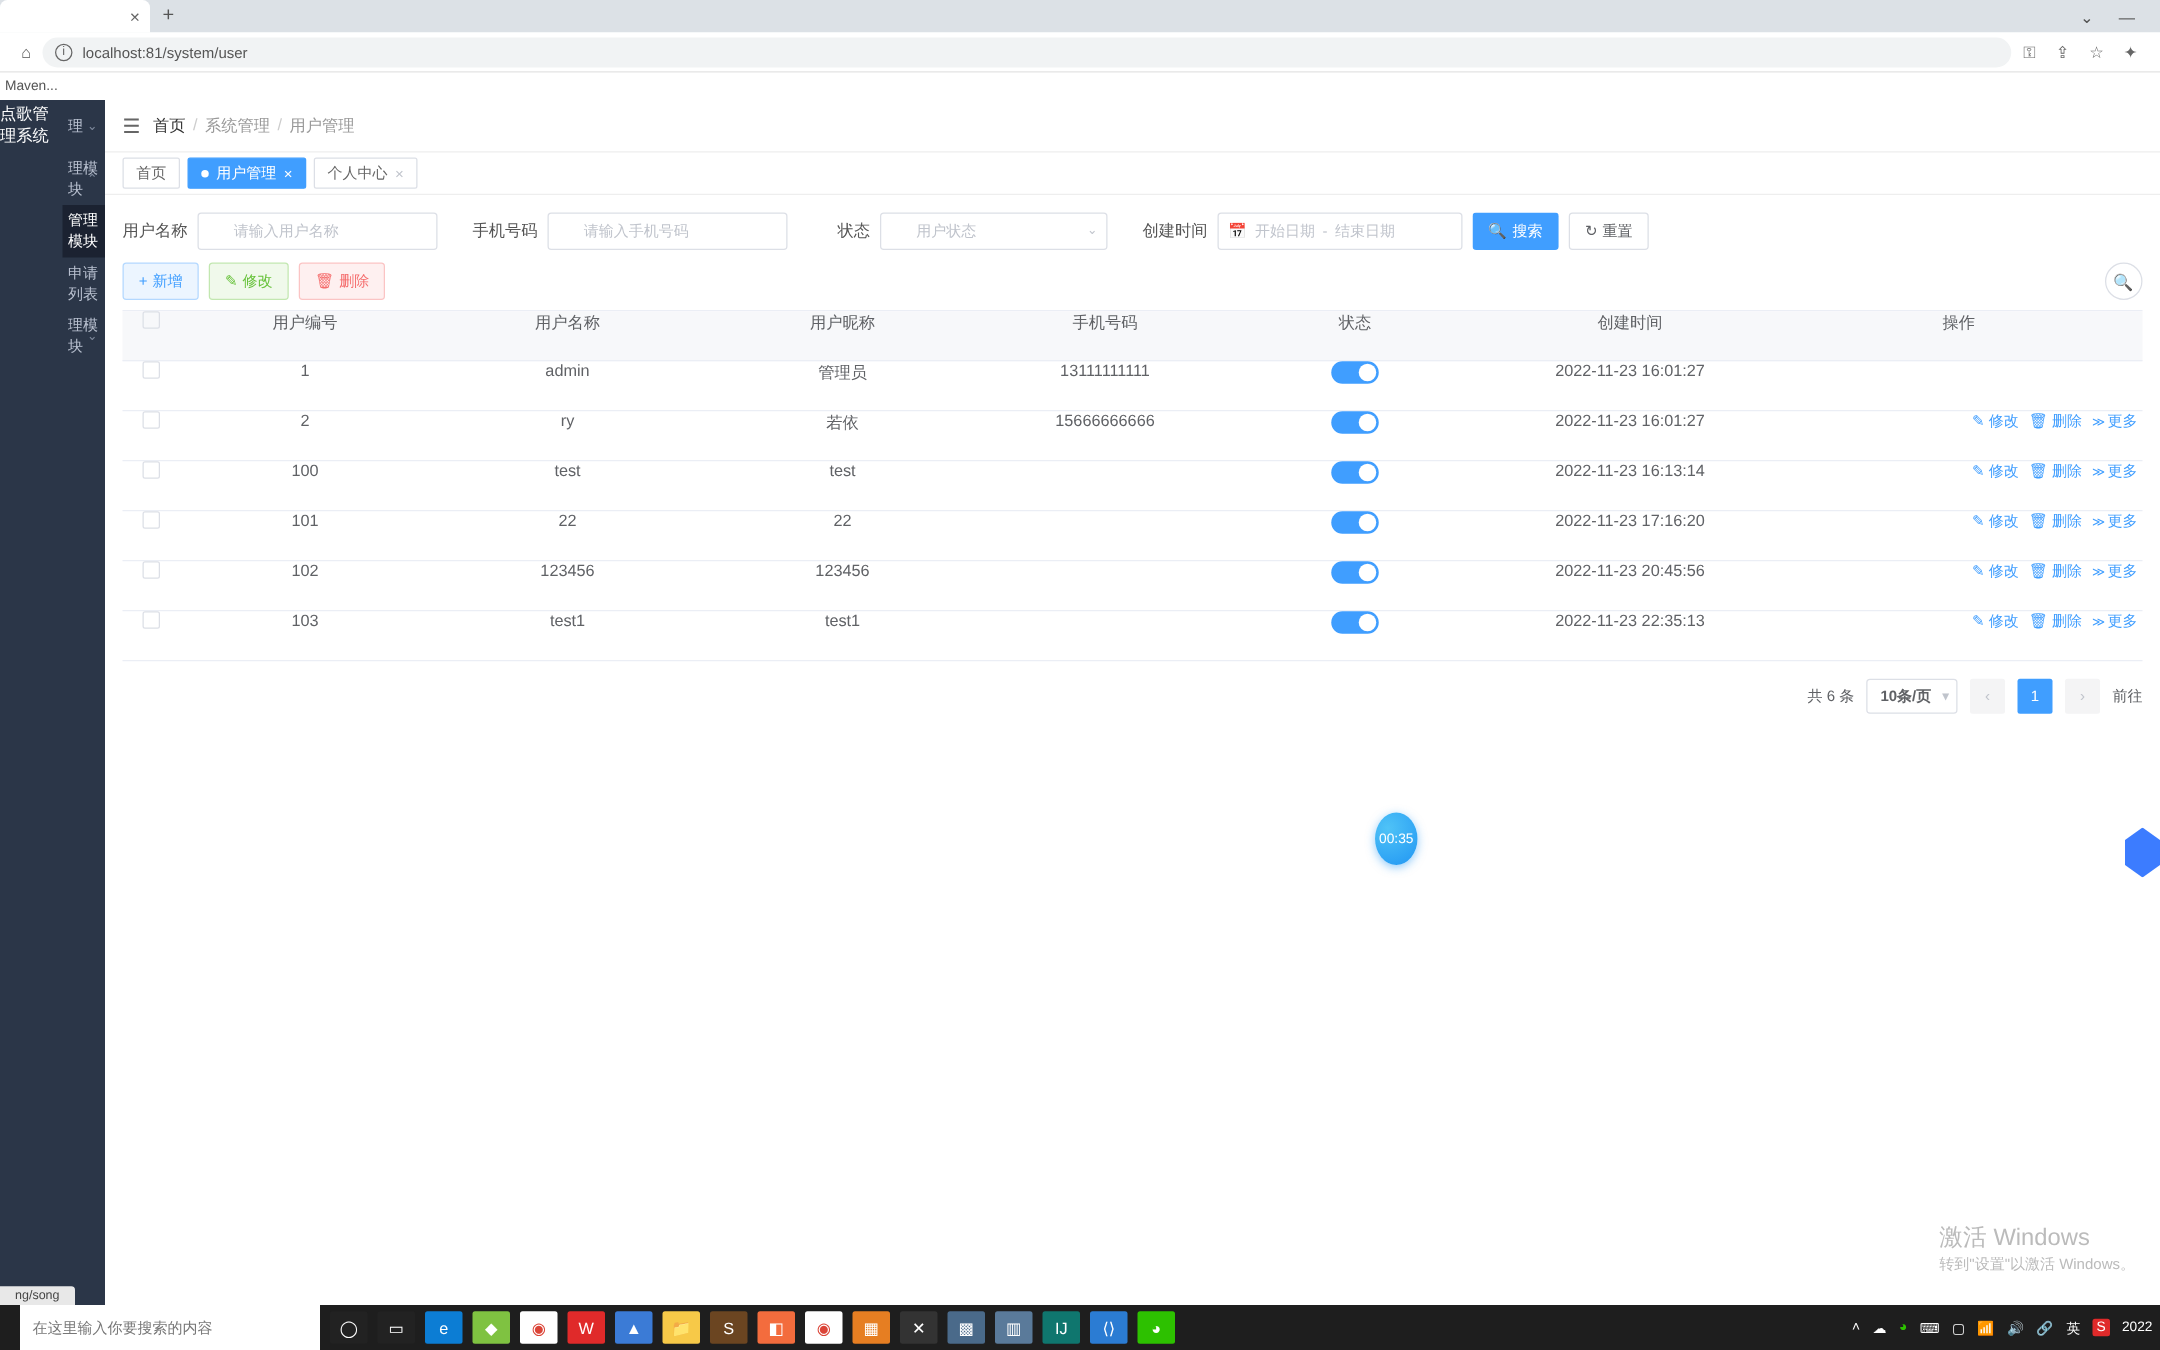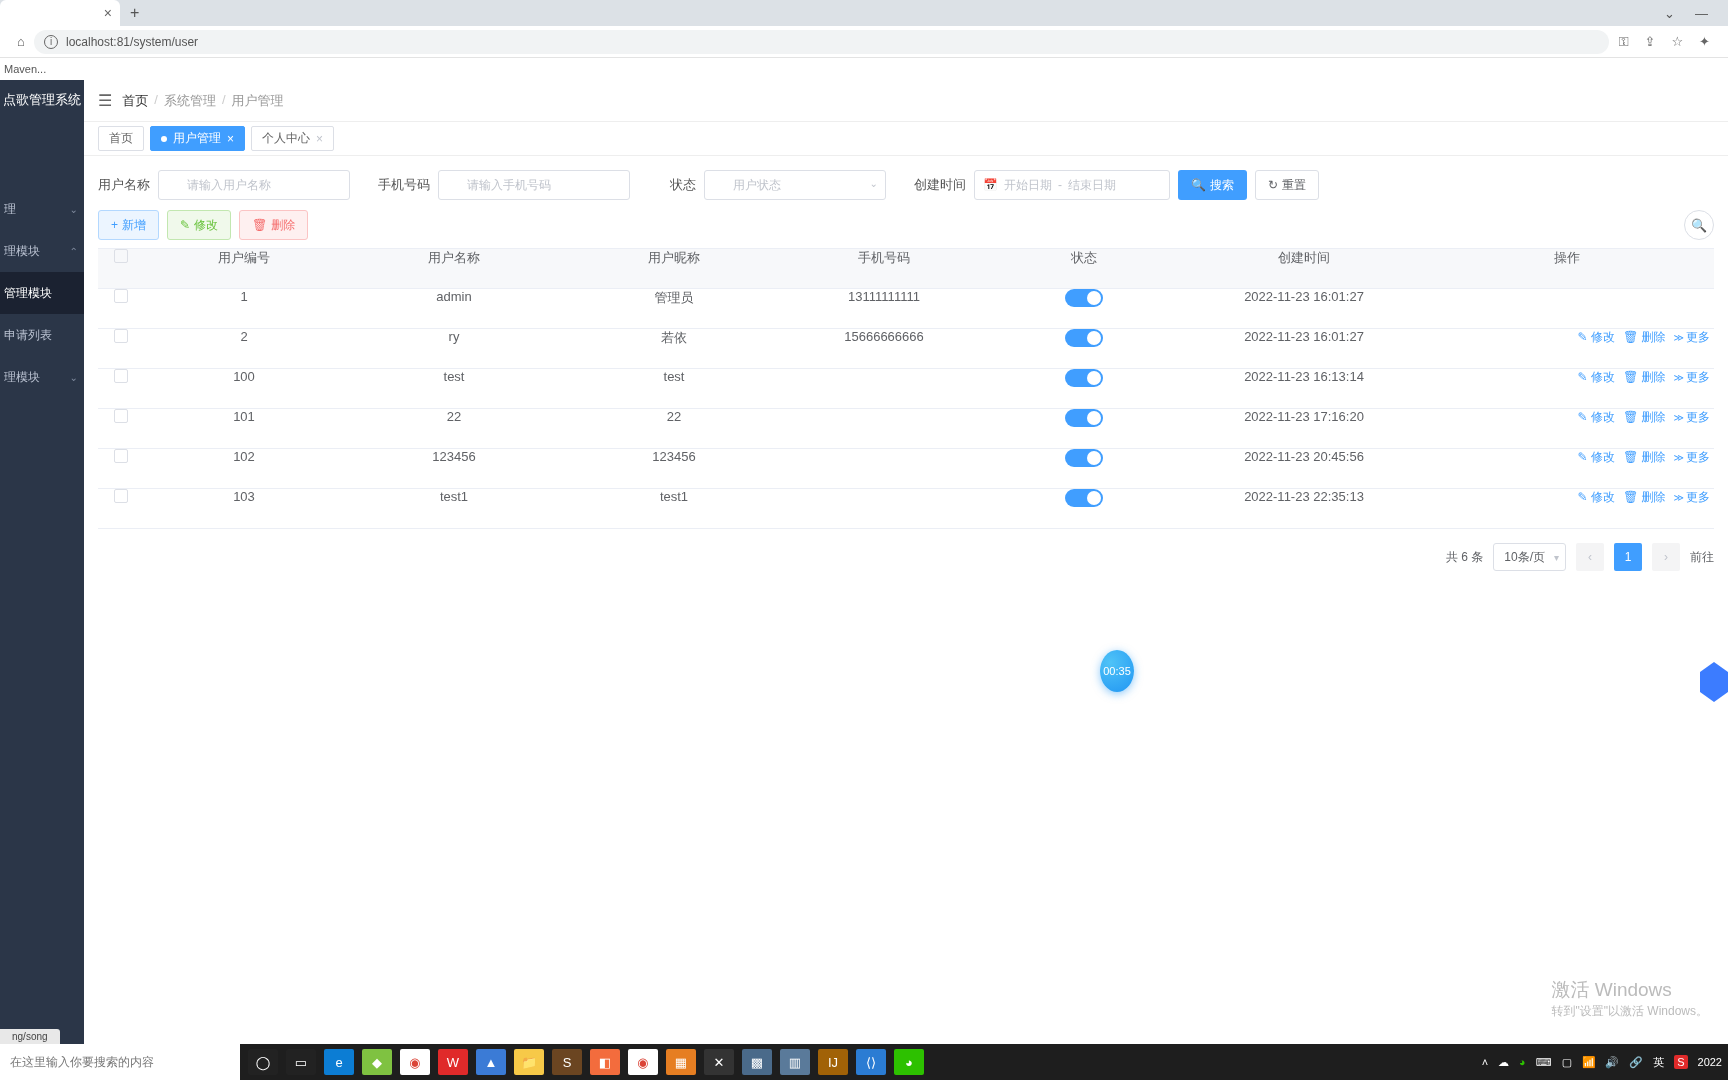--- a/index.html
+++ b/index.html
@@ -13,21 +13,21 @@
 .browser-right-controls { margin-left: auto; display: flex; align-items: center; gap: 20px; padding-right: 20px; color: #555; }
 .address-row { height: 32px; background: #fff; border-bottom: 1px solid #e3e3e3; display: flex; align-items: center; padding: 0 8px; }
 .back-home { width: 26px; text-align: center; color: #555; }
 .addr-container { flex: 1; display: flex; align-items: center; background: #f1f3f4; border-radius: 14px; height: 24px; padding: 0 10px; color: #555; font-size: 12px; }
 .addr-info-icon { margin-right: 8px; color: #666; border: 1px solid #666; border-radius: 50%; width: 14px; height: 14px; display: inline-flex; align-items: center; justify-content: center; font-size: 10px; }
 .addr-right-icons { display: flex; gap: 16px; color: #666; padding: 0 10px; }
 .bookmarks-row { height: 22px; font-size: 11px; color: #555; padding-left: 4px; display: flex; align-items: center; }
 
 
 .app-row { display: flex; height: calc(100% - 26px - 32px - 22px - 36px); }
-.sidebar { width: 84px; background: #2b3648; color: #b9c1d0; display: flex; flex-direction: column; font-size: 12px; }
+.sidebar { width: 84px; background: #2b3648; color: #b9c1d0; display: flex; font-size: 12px; }
 .logo { height: 40px; display: flex; align-items: center; justify-content: center; font-size: 13px; font-weight: 500; color: #fff; }
 .side-spacer { height: 68px; }
 .side-item { height: 42px; display: flex; align-items: center; padding-left: 4px; position: relative; cursor: pointer; }
 .side-item.active { background: #1b2231; color: #fff; }
 .side-chev { position: absolute; right: 6px; font-size: 10px; color: #7f8a9d; }
 .main { flex: 1; background: #fff; display: flex; flex-direction: column; overflow: hidden; }
 
 
 .top-header { height: 42px; display: flex; align-items: center; padding: 0 14px; gap: 10px; border-bottom: 1px solid #eee; }
 .collapse-icon { font-size: 16px; color: #666; cursor: pointer; }
@@ -79,38 +79,38 @@
 .col-status { width: 200px; display: flex; justify-content: center; }
 .col-time { width: 240px; text-align: center; }
 .col-ops { flex: 1; text-align: center; display: flex; justify-content: flex-end; gap: 8px; padding-right: 4px; }
 .switch { width: 38px; height: 18px; background: #409eff; border-radius: 9px; position: relative; }
 .switch::after { content: ""; position: absolute; right: 2px; top: 2px; width: 14px; height: 14px; background: #fff; border-radius: 50%; }
 .op-link { color: #409eff; font-size: 12px; cursor: pointer; display: inline-flex; align-items: center; gap: 2px; }
 .op-more::before { content: "≫ "; font-size: 10px; }
 
 
 .pager-row { display: flex; align-items: center; justify-content: flex-end; padding: 14px; gap: 10px; font-size: 12px; color: #606266; }
-.page-size-sel { border: 1px solid #dcdfe6; height: 28px; padding: 0 20px 0 10px; border-radius: 3px; position: relative; display: flex; align-items: center; }
+.page-size-sel { border: 1px solid #dcdfe6; height: 28px; padding: 0 20px 0 10px; border-radius: 3px; position: relative; display: flex; align-items: center; font-weight: bold; }
 .page-size-sel::after { content: "▾"; position: absolute; right: 6px; color: #c0c4cc; font-size: 10px; }
 .page-btn { width: 28px; height: 28px; background: #f4f4f5; color: #c0c4cc; display: flex; align-items: center; justify-content: center; border-radius: 2px; cursor: pointer; }
 .page-num { width: 28px; height: 28px; background: #409eff; color: #fff; display: flex; align-items: center; justify-content: center; border-radius: 2px; }
 
 
 .float-badge { position: absolute; left: 1100px; top: 650px; width: 34px; height: 42px; border-radius: 50%; background: radial-gradient(circle at 30% 30%, #4fc3f7, #2196f3); color: #fff; display: flex; align-items: center; justify-content: center; font-size: 11px; box-shadow: 0 2px 8px rgba(33,150,243,.5); }
 .float-logo { position: absolute; right: 0; top: 662px; width: 28px; height: 40px; background: #3c7cff; clip-path: polygon(0 25%, 50% 0, 100% 25%, 100% 75%, 50% 100%, 0 75%); }
 
 
 .win-activate { position: absolute; right: 20px; bottom: 60px; color: #bbb; font-size: 15px; text-align: left; }
 
 
 .status-hint { position: absolute; left: 0; bottom: 36px; background: #e8e8e8; font-size: 10px; color: #444; padding: 2px 12px; border-radius: 0 3px 0 0; }
 
 
 .taskbar { position: absolute; bottom: 0; left: 0; right: 0; height: 36px; background: #1e1e1e; display: flex; align-items: center; }
-.search-box { height: 36px; width: 240px; background: #fff; display: flex; align-items: center; padding: 0 10px; font-size: 12px; color: #777; }
+.search-box { height: 36px; width: 240px; background: #fff; display: flex; align-items: center; padding: 0 10px; font-size: 12px; color: #777; margin-left: 16px; }
 .task-icons { display: flex; align-items: center; gap: 8px; padding-left: 8px; }
 .tico { width: 30px; height: 26px; border-radius: 2px; display: flex; align-items: center; justify-content: center; color: #fff; font-size: 13px; }
 .tray { margin-left: auto; display: flex; align-items: center; gap: 10px; padding-right: 6px; color: #fff; font-size: 11px; }
 </style>
 </head>
 <body>
 
 <div class="browser-tab-bar">
   <div class="browser-tab">
     <span class="tab-close">×</span>
@@ -400,21 +400,21 @@
     <div class="tico" style="background:#e02a2a">W</div>
     <div class="tico" style="background:#3b7bd6">▲</div>
     <div class="tico" style="background:#f7c948">📁</div>
     <div class="tico" style="background:#6b4521">S</div>
     <div class="tico" style="background:#f36c3d">◧</div>
     <div class="tico" style="background:#fff;color:#db4437">◉</div>
     <div class="tico" style="background:#e67e22">▦</div>
     <div class="tico" style="background:#333">✕</div>
     <div class="tico" style="background:#4a6a8a">▩</div>
     <div class="tico" style="background:#5a7a9a">▥</div>
-    <div class="tico" style="background:#a16207">IJ</div>
+    <div class="tico" style="background:#0f766e">IJ</div>
     <div class="tico" style="background:#2b7cd3">⟨⟩</div>
     <div class="tico" style="background:#2dc100">◕</div>
   </div>
   <div class="tray">
     <span>˄</span>
     <span>☁</span>
     <span style="color:#2dc100">◕</span>
     <span>⌨</span>
     <span>▢</span>
     <span>📶</span>

